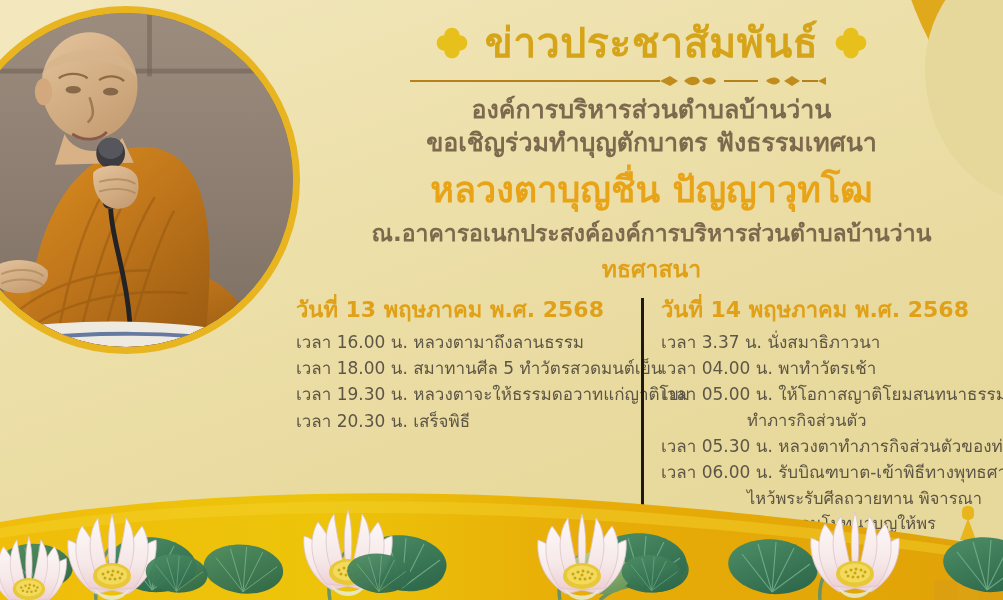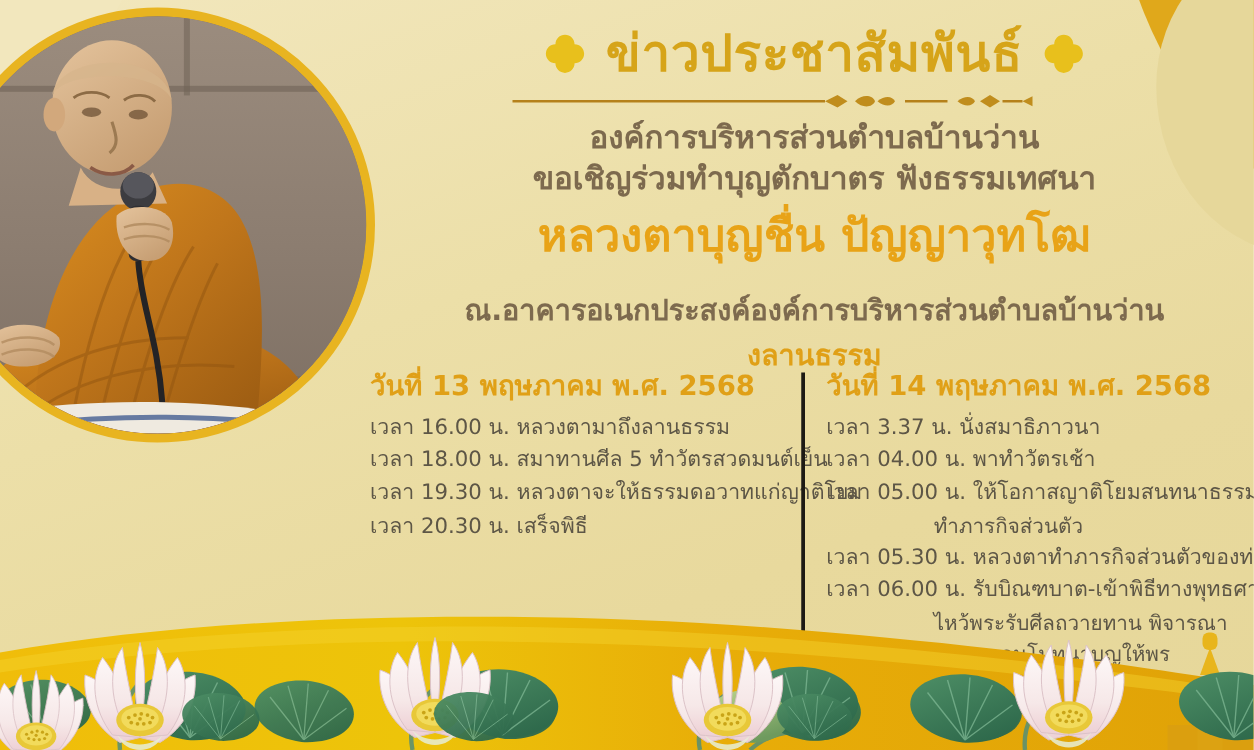--- a/index.html
+++ b/index.html
@@ -112,21 +112,21 @@
     line-height: 1.32;
   }
   .monk-name {
     margin-top: 9px;
     font-size: 36px;
     font-weight: bold;
     color: #e8a317;
     line-height: 1.2;
   }
   .venue-line {
-    margin-top: 24px;
+    margin-top: 8px;
     font-size: 23px;
     font-weight: bold;
     color: #7d6a4e;
     line-height: 1.3;
   }
   .agenda-word {
     margin-top: 6px;
     font-size: 23px;
     font-weight: bold;
     color: #e0a017;
@@ -295,21 +295,21 @@
         <path d="M382 8 L390 3 L398 8 L390 13 Z" fill="#c08d1d"></path>
         <line x1="400" y1="8" x2="416" y2="8" stroke="#b5811b" stroke-width="2"></line>
         <path d="M416 8 L424 4 L424 12 Z" fill="#c08d1d"></path>
       </svg>
     </div>
 
     <div class="sub-line-1">องค์การบริหารส่วนตำบลบ้านว่าน</div>
     <div class="sub-line-2">ขอเชิญร่วมทำบุญตักบาตร ฟังธรรมเทศนา</div>
     <div class="monk-name">หลวงตาบุญชื่น ปัญญาวุทโฒ</div>
     <div class="venue-line">ณ.อาคารอเนกประสงค์องค์การบริหารส่วนตำบลบ้านว่าน</div>
-    <div class="agenda-word">งลานธรรม</div>
+    <div class="agenda-word">ทธศาสนา</div>
   </div>
 
   <div class="schedule">
 
     <div class="col-left">
       <div class="day-heading">วันที่ 13 พฤษภาคม พ.ศ. 2568</div>
       <div class="sched-item">เวลา 16.00 น. หลวงตามาถึงลานธรรม</div>
       <div class="sched-item">เวลา 18.00 น. สมาทานศีล 5 ทำวัตรสวดมนต์เย็น</div>
       <div class="sched-item">เวลา 19.30 น. หลวงตาจะให้ธรรมดอวาทแก่ญาติโยม</div>
       <div class="sched-item">เวลา 20.30 น. เสร็จพิธี</div>

